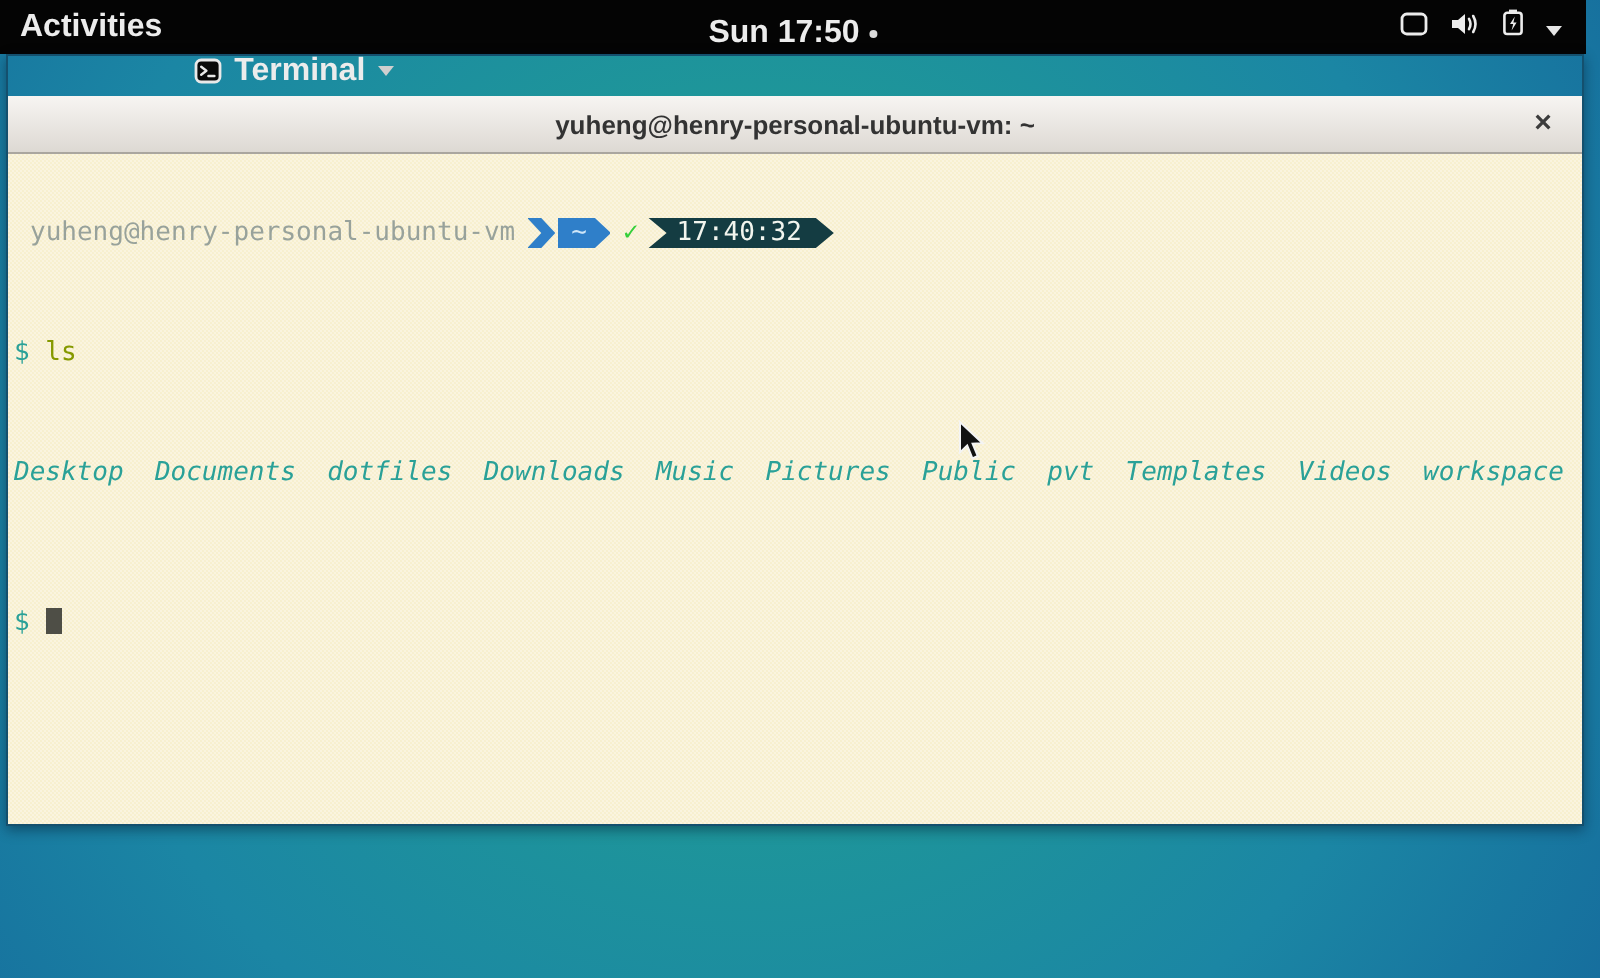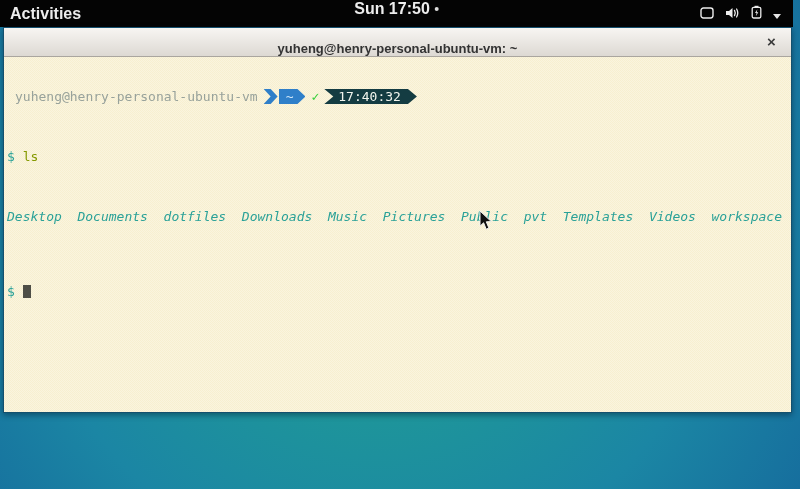--- a/index.html
+++ b/index.html
@@ -12,37 +12,37 @@
   
   .top-bar{
     position:absolute;left:0;top:0;width:793px;height:27px;
     background:#040404;display:flex;align-items:center;color:#ececec;
     font-size:16px;font-weight:700;
   }
   .tb-btn{background:none;border:none;color:#ececec;font:inherit;display:flex;align-items:center;gap:6px;padding:0;cursor:default;}
   .activities{margin-left:10px;}
   .app-menu{margin-left:16px;margin-top:44px;}
   .term-icon svg,.caret svg{display:block;}
-  .tb-center{position:absolute;left:50%;top:0;height:26px;transform:translateX(-50%);display:flex;align-items:flex-start;}
+  .tb-center{position:absolute;left:50%;top:0;height:26px;transform:translateX(-50%);display:flex;align-items:flex-end;}
   .clock{gap:5px;}
   .notif-dot{width:4px;height:4px;border-radius:50%;background:#dcdcdc;display:inline-block;}
   .tb-right{margin-left:auto;padding-right:12px;}
   .sys-icons{display:flex;align-items:center;gap:11px;}
 
   
   .window{
     position:absolute;left:3px;top:27px;width:789px;height:386px;
     border:1px solid #14506e;box-shadow:0 2px 6px rgba(0,20,40,.45);
     display:flex;flex-direction:column;box-sizing:border-box;
   }
   .titlebar{
     height:28px;flex:0 0 28px;position:relative;
     background:linear-gradient(#f7f5f2,#ddd9d3);
     border-bottom:1px solid #aaa69f;
-    display:flex;align-items:flex-end;justify-content:center;
+    display:flex;align-items:center;justify-content:center;margin-top:20px;
   }
   .window-title{font-size:13px;font-weight:700;color:#333333;}
   .close-btn{
     position:absolute;right:9px;top:3px;width:21px;height:21px;
     background:none;border:none;font-size:15px;font-weight:700;color:#3c3c3c;
     line-height:21px;text-align:center;padding:0;cursor:default;
   }
   .content{
     flex:1;background:var(--term-bg,#faf4df);
     background-image:repeating-conic-gradient(rgba(240,225,160,.25) 0% 25%, transparent 0% 50%);

